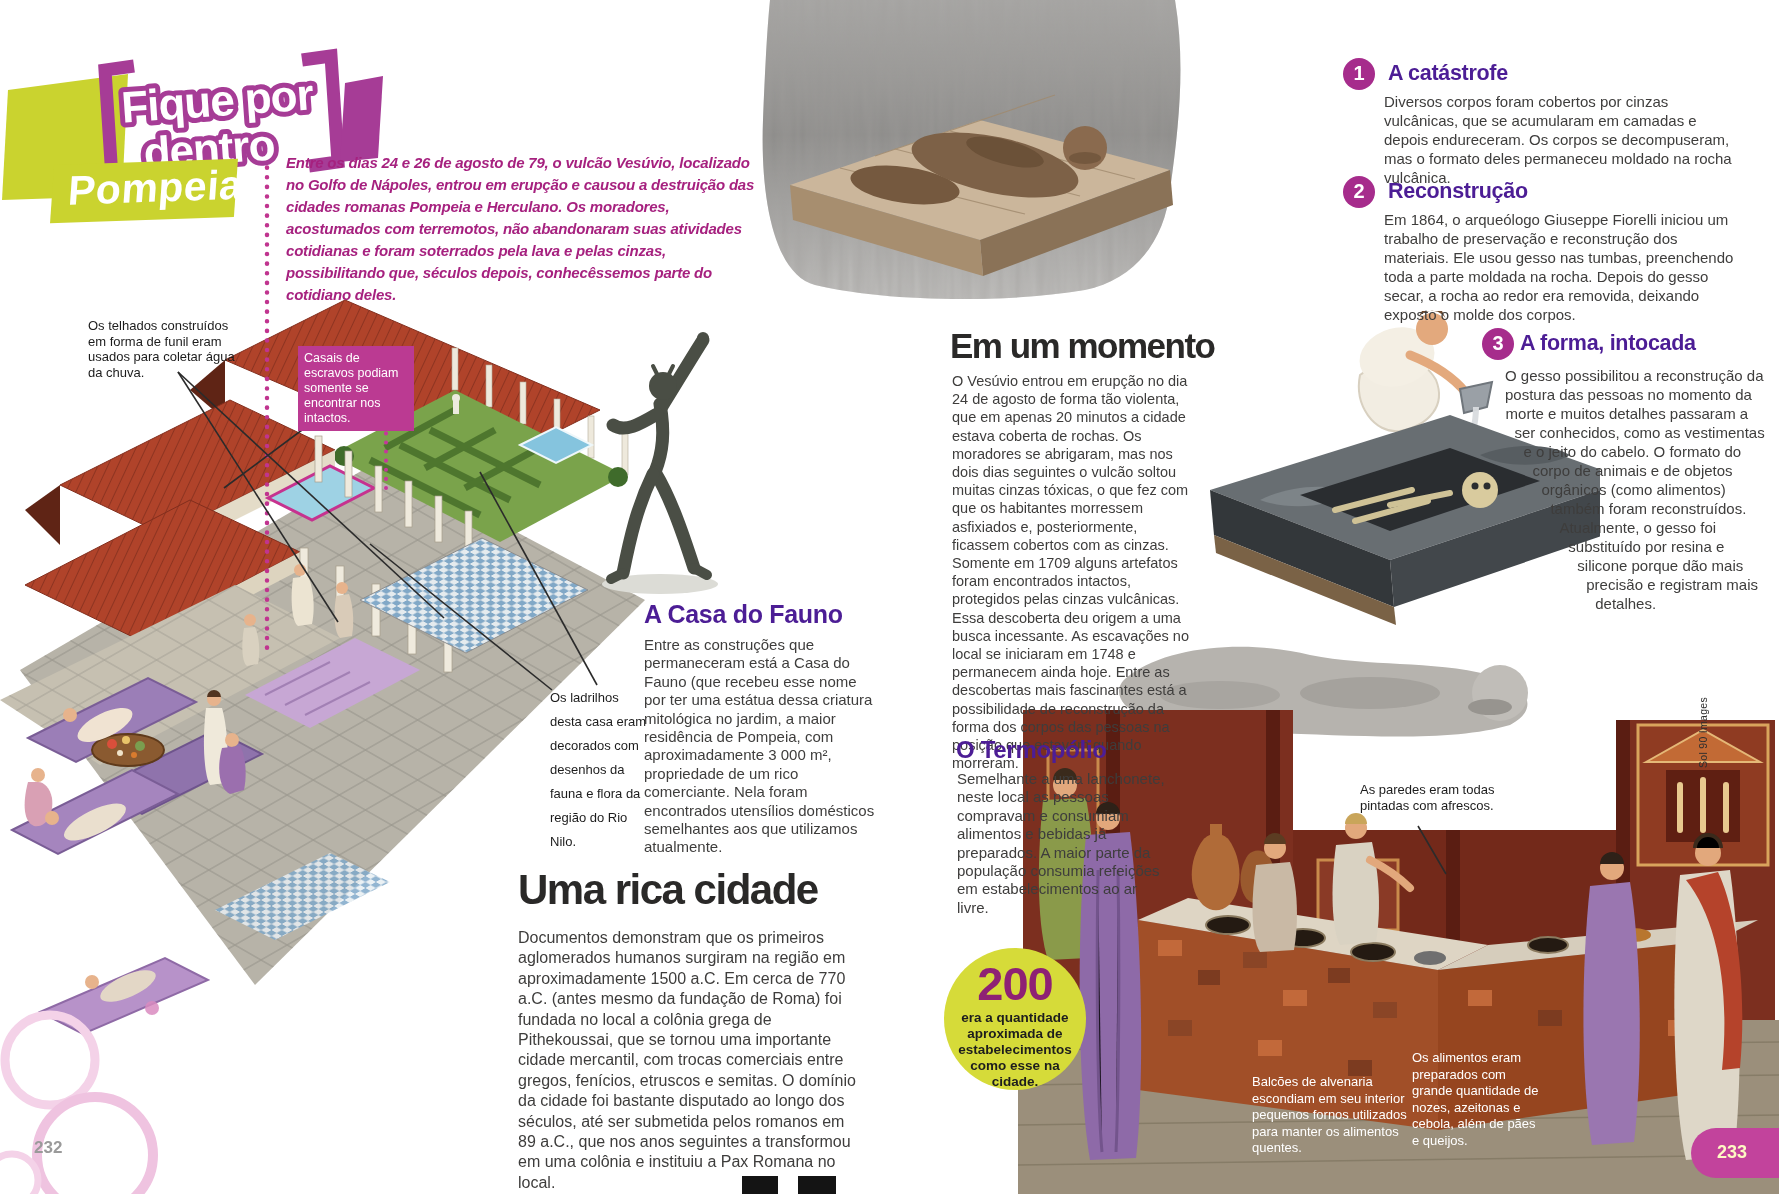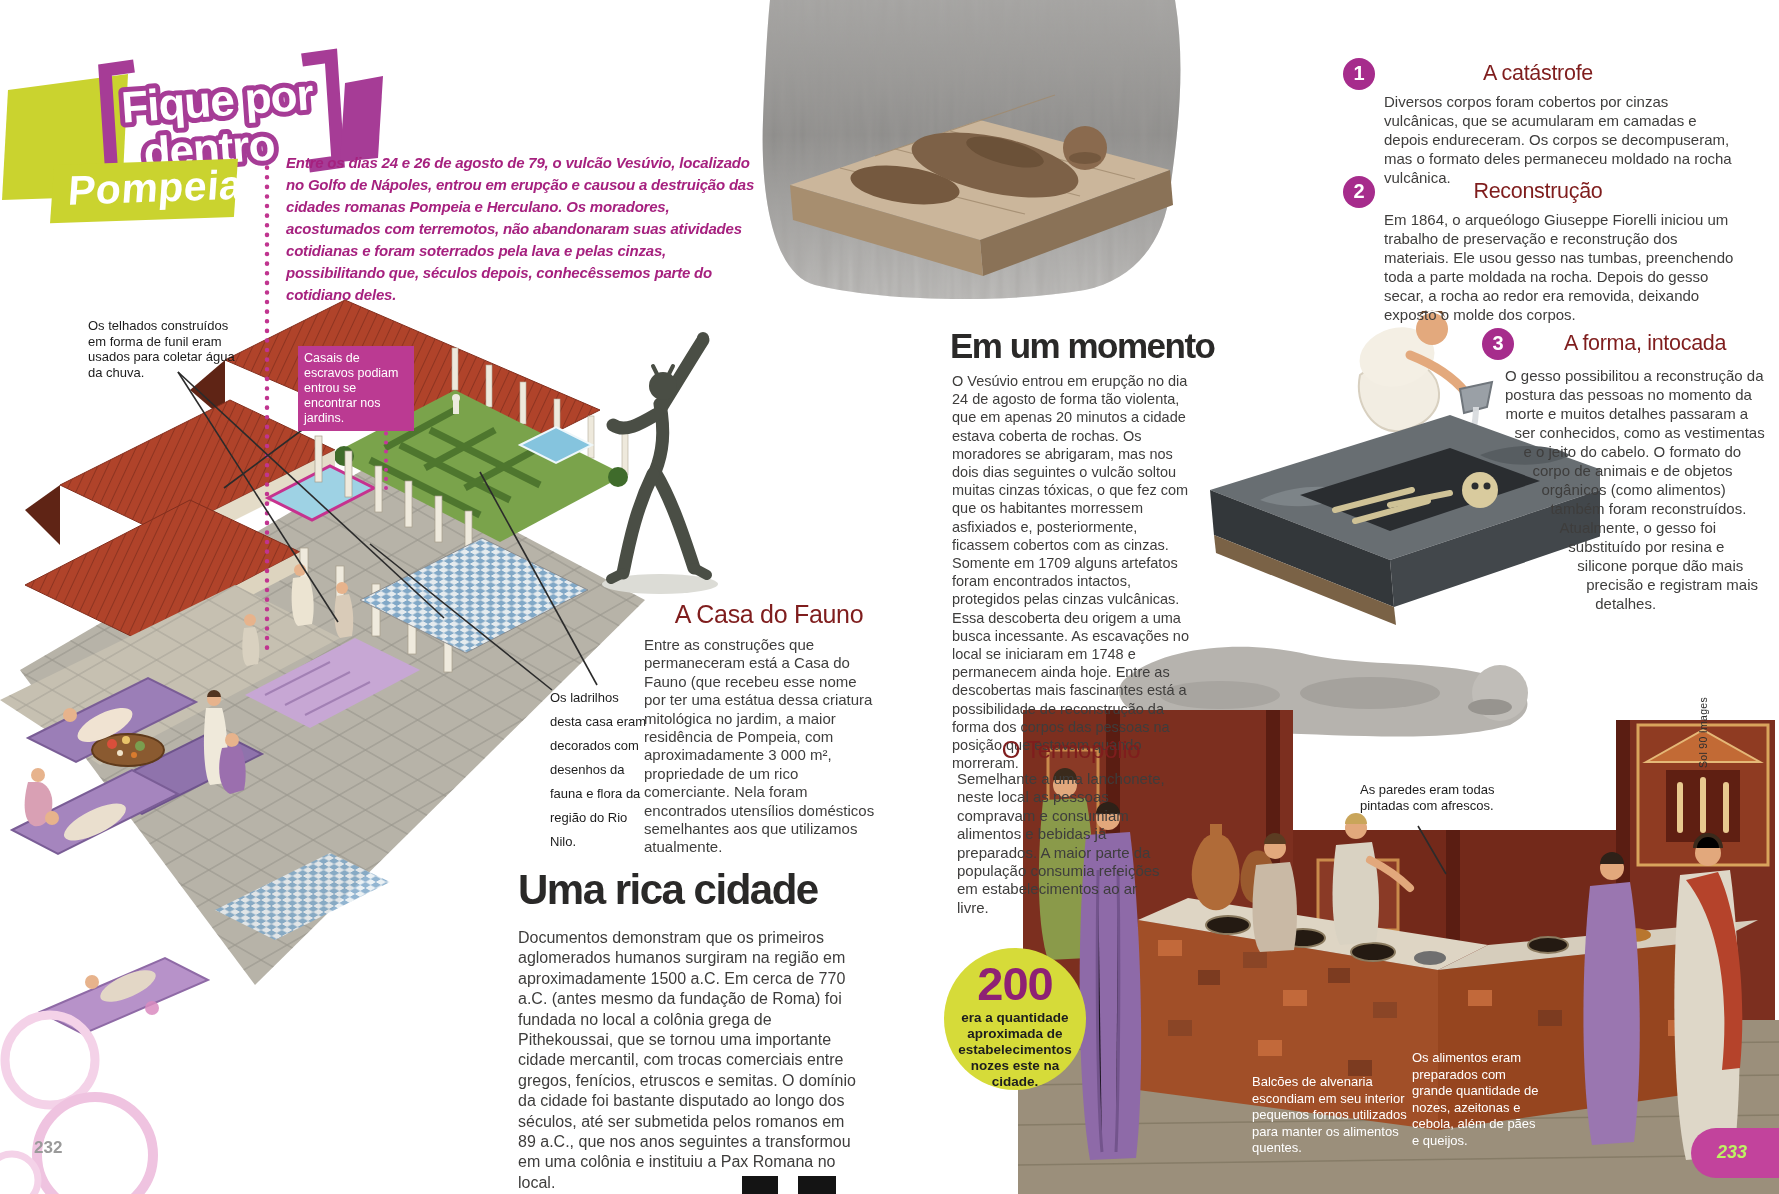--- a/index.html
+++ b/index.html
@@ -1,36 +1,36 @@
 <!DOCTYPE html>
 <html><head>
 <meta charset="utf-8">
 <style>
   html,body{margin:0;padding:0;background:#ffffff;}
   #spread{position:relative;width:1779px;height:1194px;background:#ffffff;overflow:hidden;
           font-family:"Liberation Sans","DejaVu Sans",sans-serif;color:#3e3d3c;}
   .abs{position:absolute;}
   .z1{z-index:1}.z2{z-index:2}.z3{z-index:3}
-  .h-magenta{color:#7f1d1d;font-weight:normal;letter-spacing:-0.3px;text-align:center;}
+  .h-magenta{color:#4c1d95;font-weight:bold;letter-spacing:-0.3px;}
   .h-black{color:#2a2928;font-weight:bold;letter-spacing:-1.5px;}
   .bodytxt{color:#3e3d3c;}
   .callout-dark{font-size:13px;line-height:15.5px;color:#1c1c1c;}
   .callout-white{font-size:13px;line-height:16.5px;color:#ffffff;}
   .intro-text{font-size:15px;line-height:22px;font-weight:bold;color:#a6217f;letter-spacing:-0.2px;font-style:italic;}
   .step-title{font-size:21.5px;}
   .step-body{font-size:15px;line-height:19px;width:356px;}
   .badge{width:32px;height:32px;border-radius:50%;background:#a62c8c;color:#fff;font-weight:bold;
          font-size:20px;text-align:center;line-height:31px;}
   #pompeia-band{background:#cad32f;transform:rotate(-2deg) skewX(-6deg);}
   #pompeia-band span{display:block;padding:3px 0 0 16px;font-size:41px;font-weight:bold;color:#fff;letter-spacing:0.5px;}
   #stat-circle{width:142px;height:142px;border-radius:50%;background:#d6db39;text-align:center;}
   #stat-value{display:block;margin-top:12px;font-size:47px;line-height:48px;font-weight:bold;color:#8e2174;letter-spacing:-1px;}
   #stat-caption{display:block;margin:2px auto 0;width:122px;font-size:13.5px;line-height:16px;font-weight:bold;color:#1d1d1d;}
   #page-tab-right{width:88px;height:50px;background:#c2439c;border-radius:25px 0 0 25px;}
-  #page-tab-right span{display:block;padding:14px 0 0 26px;color:#bef264;font-weight:bold;font-size:18px;font-style:italic;}
+  #page-tab-right span{display:block;padding:14px 0 0 26px;color:#fef9c3;font-weight:bold;font-size:18px;}
   #credit{writing-mode:vertical-rl;transform:rotate(180deg);font-size:10.5px;color:#2e2e2e;letter-spacing:0.3px;}
   .wrapshape{float:left;width:120px;height:310px;
              shape-outside:polygon(0% 18%, 100% 100%, 0% 100%);}
   .mark{background:#141414;}
 </style>
 </head>
 <body>
 
 <div id="spread">
 
@@ -357,42 +357,42 @@
   </svg>
 
   <div id="pompeia-band" class="abs z3" style="left:52px;top:162px;width:184px;height:58px">
     <span>Pompeia</span>
   </div>
 
   <div class="abs z3 intro-text" style="left:286px;top:152px;width:470px">Entre os dias 24 e 26 de agosto de 79, o vulcão Vesúvio, localizado no Golfo de Nápoles, entrou em erupção e causou a destruição das cidades romanas Pompeia e Herculano. Os moradores, acostumados com terremotos, não abandonaram suas atividades cotidianas e foram soterrados pela lava e pelas cinzas, possibilitando que, séculos depois, conhecêssemos parte do cotidiano deles.</div>
 
   <div class="abs z3 callout-dark" style="left:88px;top:318px;width:152px">Os telhados construídos em forma de funil eram usados para coletar água da chuva.</div>
 
-  <div class="abs z3 callout-white" style="left:298px;top:346px;width:104px;background:#bb3a92;padding:5px 6px;font-size:12.5px;line-height:15px">Casais de escravos podiam entrou se encontrar nos jardins.</div>
+  <div class="abs z3 callout-white" style="left:298px;top:346px;width:104px;background:#bb3a92;padding:5px 6px;font-size:12.5px;line-height:15px">Casais de escravos podiam somente se encontrar nos intactos.</div>
 
 
   <div class="abs z3 callout-dark" style="left:550px;top:686px;width:100px;line-height:24px">Os ladrilhos desta casa eram decorados com desenhos da fauna e flora da região do Rio Nilo.</div>
 
   <div class="abs z3 h-magenta" style="left:644px;top:600px;width:250px;font-size:25px">A Casa do Fauno</div>
   <div class="abs z3 bodytxt" style="left:644px;top:636px;width:232px;font-size:15px;line-height:18.4px">Entre as construções que permaneceram está a Casa do Fauno (que recebeu esse nome por ter uma estátua dessa criatura mitológica no jardim, a maior residência de Pompeia, com aproximadamente 3 000 m², propriedade de um rico comerciante. Nela foram encontrados utensílios domésticos semelhantes aos que utilizamos atualmente.</div>
 
   <div class="abs z3 h-black" style="left:518px;top:866px;width:360px;font-size:42px">Uma rica cidade</div>
   <div class="abs z3 bodytxt" style="left:518px;top:928px;width:346px;font-size:16px;line-height:20.4px">Documentos demonstram que os primeiros aglomerados humanos surgiram na região em aproximadamente 1500 a.C. Em cerca de 770 a.C. (antes mesmo da fundação de Roma) foi fundada no local a colônia grega de Pithekoussai, que se tornou uma importante cidade mercantil, com trocas comerciais entre gregos, fenícios, etruscos e semitas. O domínio da cidade foi bastante disputado ao longo dos séculos, até ser submetida pelos romanos em 89 a.C., que nos anos seguintes a transformou em uma colônia e instituiu a Pax Romana no local.</div>
 
   <div class="abs z3" style="left:34px;top:1138px;font-size:17px;font-weight:bold;color:#9a9a9a">232</div>
 
   <div class="abs z3 h-black" style="left:950px;top:326px;width:310px;font-size:35px">Em um momento</div>
   <div class="abs z3 bodytxt" style="left:952px;top:372px;width:242px;font-size:14.5px;line-height:18.2px">O Vesúvio entrou em erupção no dia 24 de agosto de forma tão violenta, que em apenas 20 minutos a cidade estava coberta de rochas. Os moradores se abrigaram, mas nos dois dias seguintes o vulcão soltou muitas cinzas tóxicas, o que fez com que os habitantes morressem asfixiados e, posteriormente, ficassem cobertos com as cinzas. Somente em 1709 alguns artefatos foram encontrados intactos, protegidos pelas cinzas vulcânicas. Essa descoberta deu origem a uma busca incessante. As escavações no local se iniciaram em 1748 e permanecem ainda hoje. Entre as descobertas mais fascinantes está a possibilidade de reconstrução da forma dos corpos das pessoas na posição que estavam quando morreram.</div>
 
   <div class="abs z3 h-magenta" style="left:956px;top:736px;width:230px;font-size:24px">O Termopólio</div>
   <div class="abs z3 bodytxt" style="left:957px;top:770px;width:212px;font-size:15px;line-height:18.4px">Semelhante a uma lanchonete, neste local as pessoas compravam e consumiam alimentos e bebidas já preparados. A maior parte da população consumia refeições em estabelecimentos ao ar livre.</div>
 
   <div id="stat-circle" class="abs z3" style="left:944px;top:948px">
     <span id="stat-value">200</span>
-    <span id="stat-caption">era a quantidade aproximada de estabelecimentos nozes este na cidade.</span>
+    <span id="stat-caption">era a quantidade aproximada de estabelecimentos como esse na cidade.</span>
   </div>
 
   <div class="abs z3 badge" style="left:1343px;top:58px">
     <span>1</span>
   </div>
   <div class="abs z3 h-magenta step-title" style="left:1388px;top:61px;width:300px">A catástrofe</div>
   <div class="abs z3 bodytxt step-body" style="left:1384px;top:92px">Diversos corpos foram cobertos por cinzas vulcânicas, que se acumularam em camadas e depois endureceram. Os corpos se decompuseram, mas o formato deles permaneceu moldado na rocha vulcânica.</div>
 
   <div class="abs z3 badge" style="left:1343px;top:176px">
     <span>2</span>

